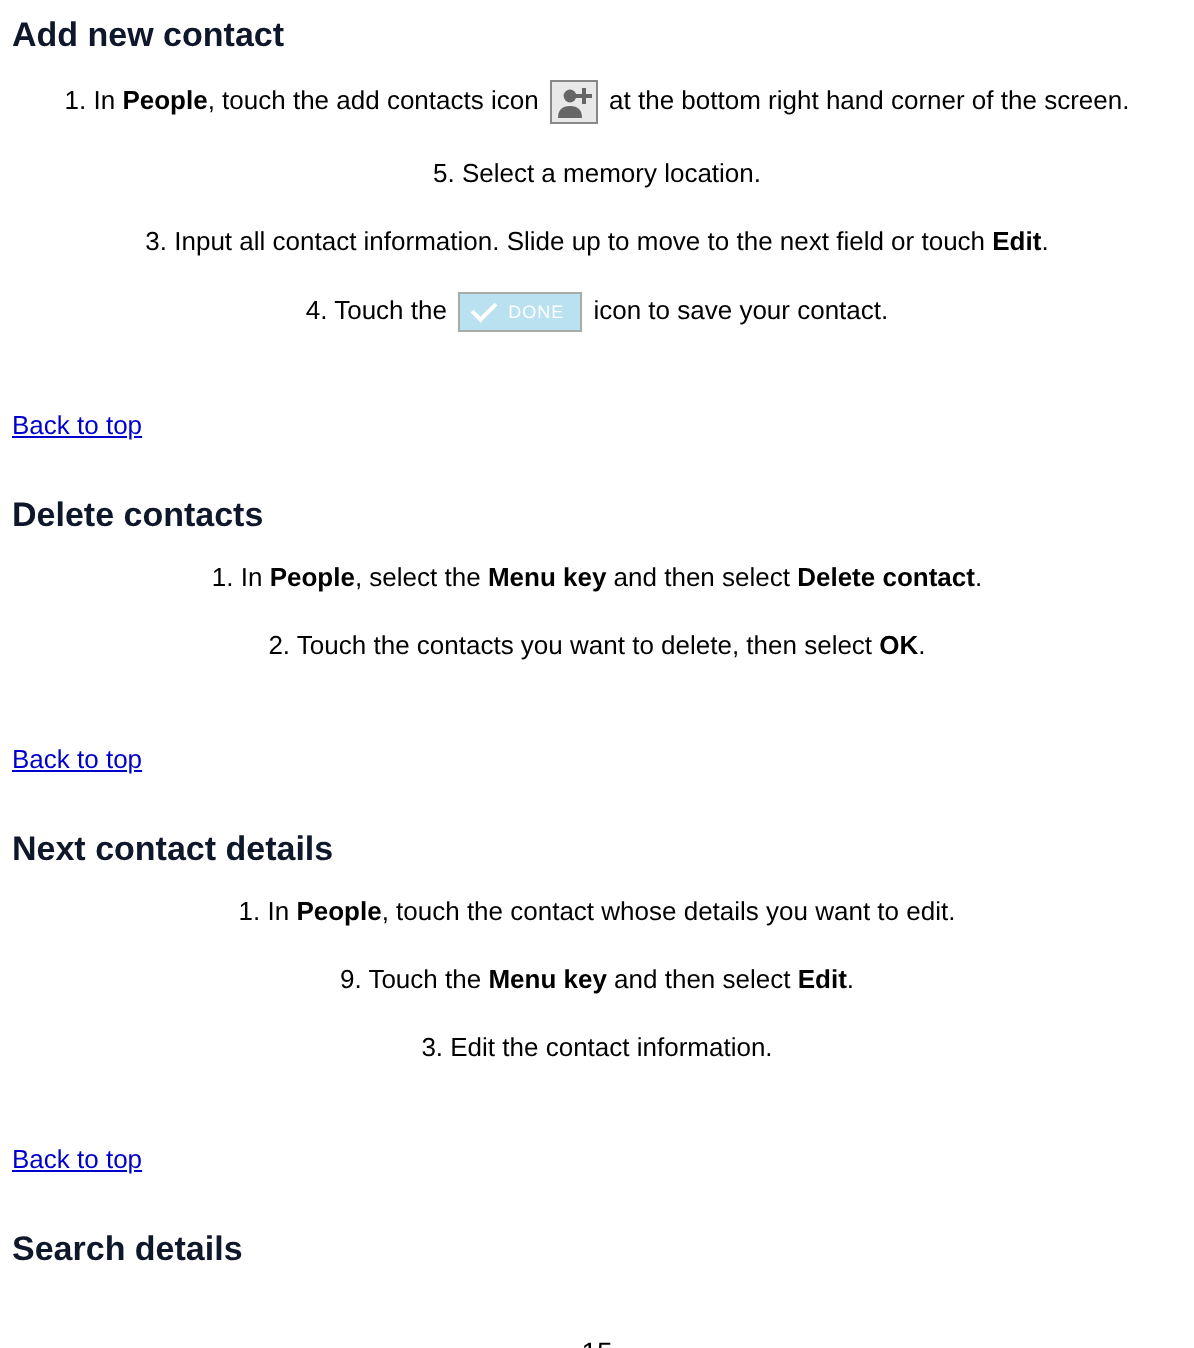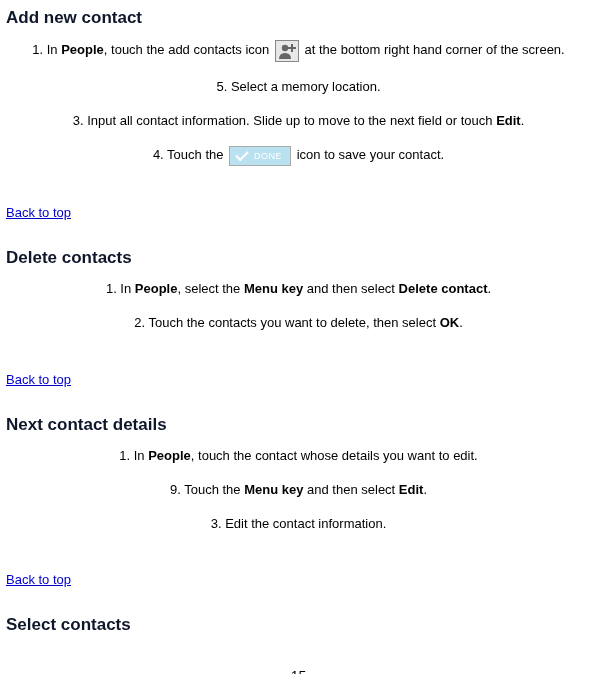--- a/index.html
+++ b/index.html
@@ -133,18 +133,18 @@
 <p class="step">
   <span>9. Touch the </span><span class="bold">Menu key</span><span> and then select </span><span class="bold">Edit</span><span>.</span>
 </p>
 
 <p class="step">3. Edit the contact information.</p>
 
 <div class="section-gap"></div>
 <a href="#" class="back-link">Back to top</a>
 
 
-<h2>Select contacts</h2>
+<h2>Search details</h2>
 
 <div class="page-number">15</div>
 
 
 
 
 </body></html>

